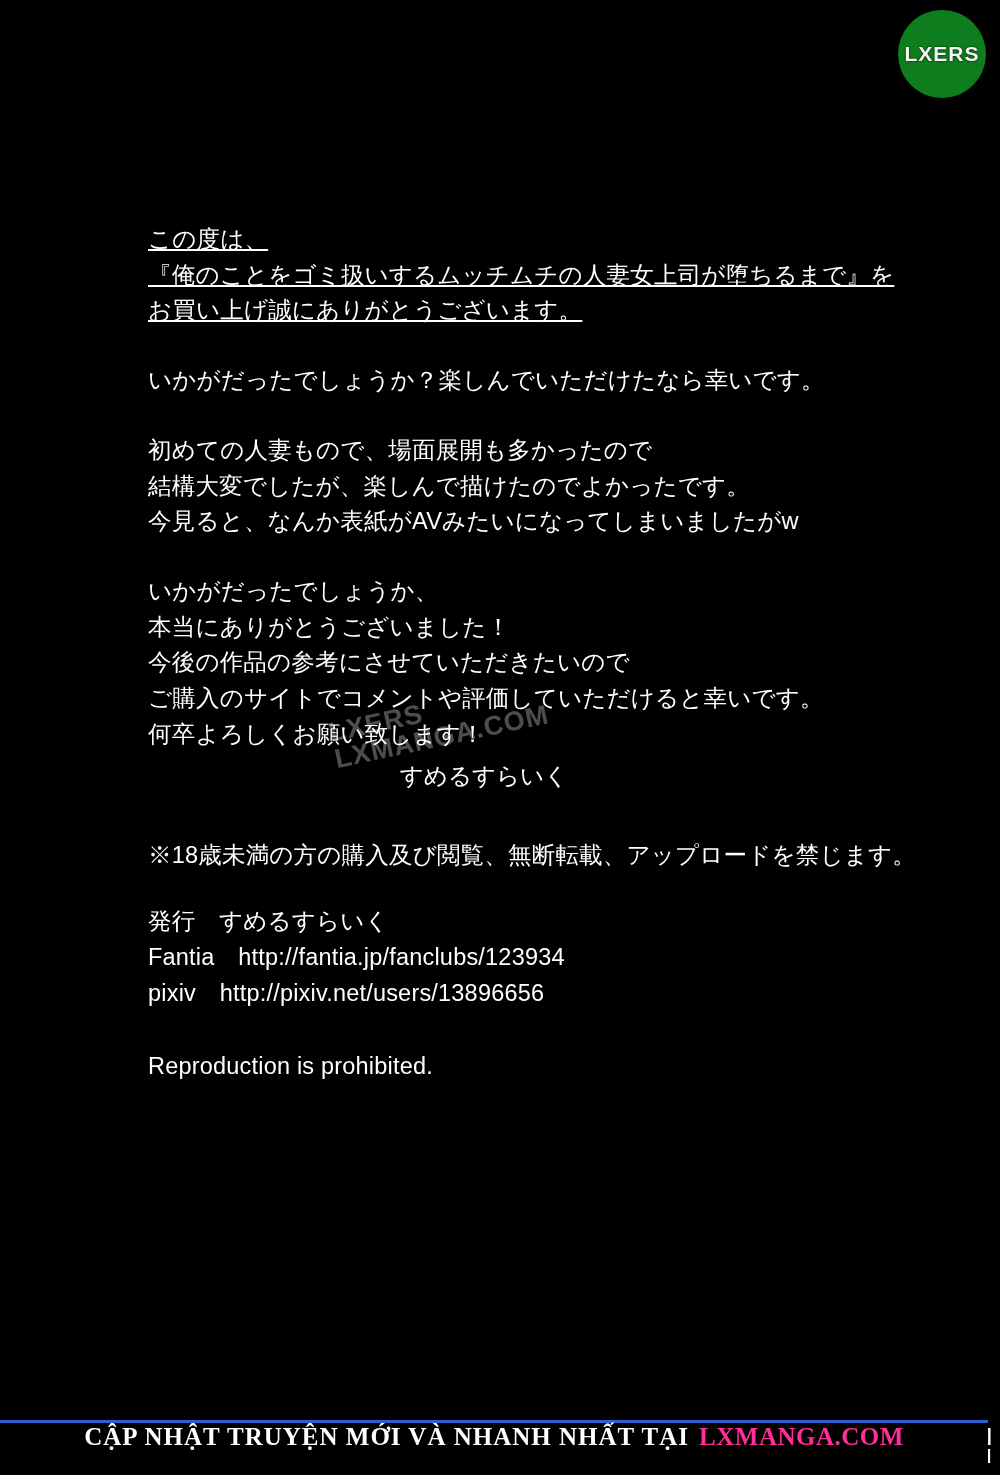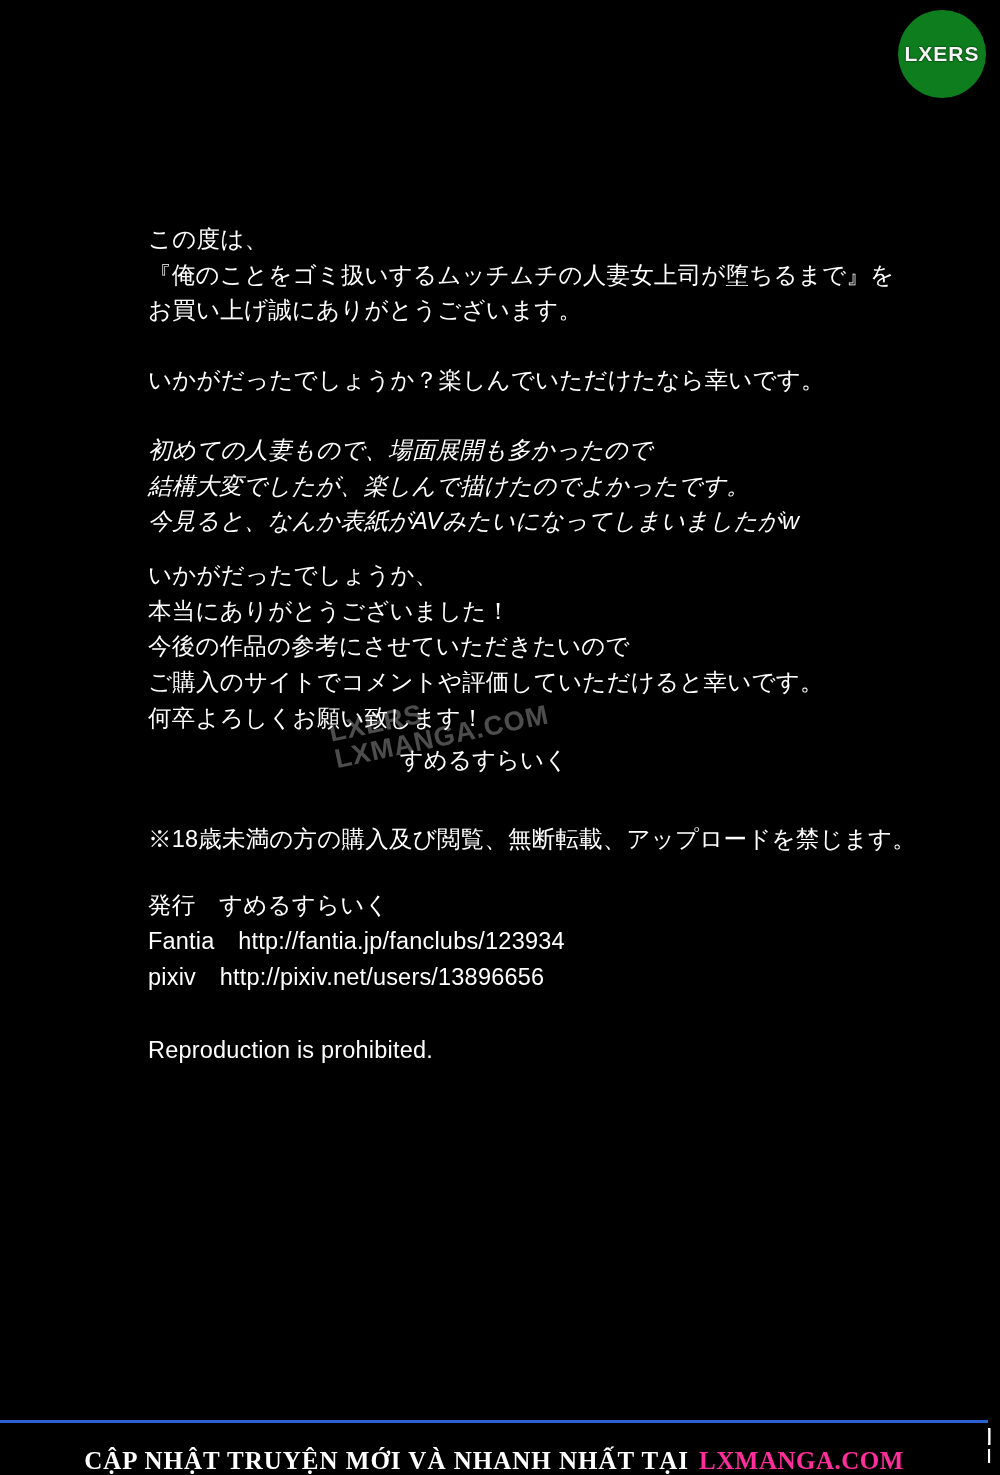--- a/index.html
+++ b/index.html
@@ -56,23 +56,23 @@
     letter-spacing: 0.2px;
   }
   .sign-line {
     text-align: center;
     padding-right: 88px;
     font-size: 23.5px;
     line-height: 1.52;
   }
 
   
-  #block-thanks { margin-bottom: 34px; }
+  #block-thanks { margin-bottom: 34px; text-decoration: underline; }
   #block-situation { margin-bottom: 34px; }
-  #block-making { margin-bottom: 18px; font-style: italic; }
+  #block-making { margin-bottom: 34px; }
   #block-gratitude { margin-bottom: 6px; }
   #block-signature { margin-bottom: 44px; }
   #block-warning { }
   #block-credits { margin-bottom: 38px; }
 
   
   #watermark-center {
     position: absolute;
     left: 330px;
     top: 695px;
@@ -118,21 +118,21 @@
   
   #bottom-banner {
     position: absolute;
     left: 0;
     right: 12px;
     bottom: 0;
     height: 52px;
     background: #000000;
     border-top: 3px solid #2e5fd0;
     display: flex;
-    align-items: flex-end;
+    align-items: flex-start;
     justify-content: center;
   }
   #bottom-banner .banner-inner {
     display: flex;
     align-items: baseline;
     gap: 10px;
     font-family: "Liberation Serif", serif;
   }
   #bottom-banner .banner-text {
     font-size: 25px;

